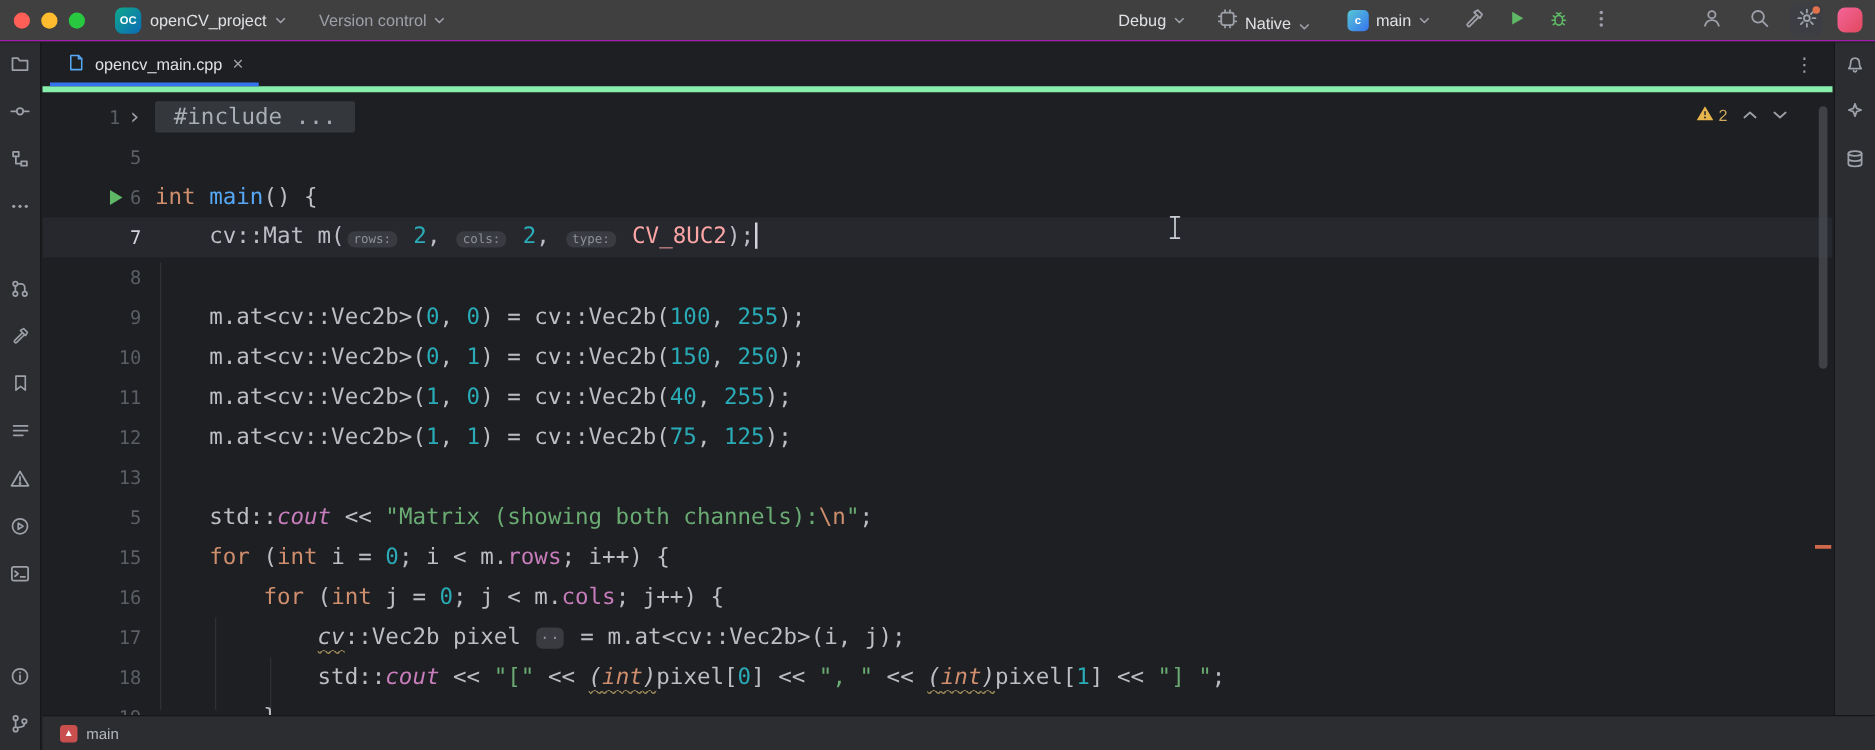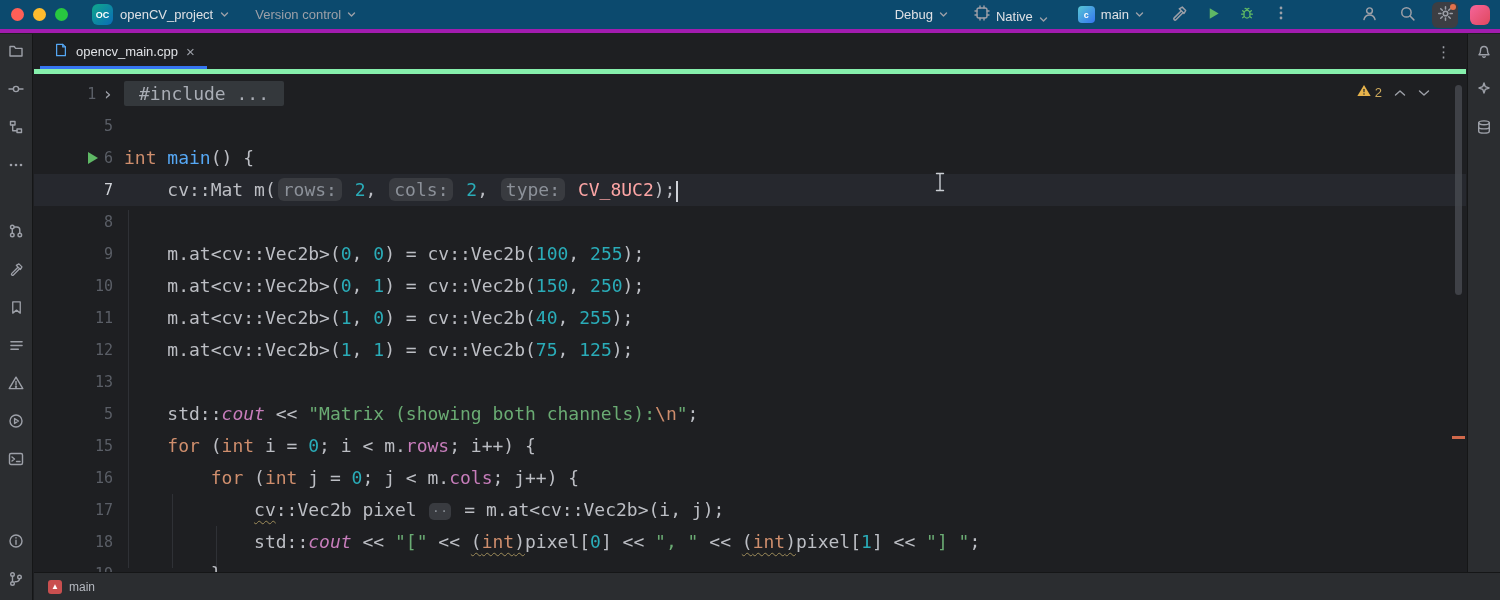--- a/index.html
+++ b/index.html
@@ -2,22 +2,22 @@
 <html><head>
 <meta charset="utf-8">
 <style>
   * { margin:0; padding:0; box-sizing:border-box; }
   html,body { width:1500px; height:600px; background:#1e1f22; overflow:hidden;
               font-family:"Liberation Sans", sans-serif; }
   #app { position:relative; width:1500px; height:600px; background:#1e1f22; }
 
   
   #titlebar { position:absolute; top:0; left:0; width:1500px; height:33px;
-              background:#0c4a6e; display:flex; align-items:center;
-              border-bottom:4px solid #a21caf; color:#dfe1e5; font-size:13px; }
+              background:#404040; display:flex; align-items:center;
+              border-bottom:1px solid #a21caf; color:#dfe1e5; font-size:13px; }
   .traffic { display:flex; gap:9px; margin-left:11px; }
   .tl { width:13px; height:13px; border-radius:50%; display:inline-block; }
   .tl.red{background:#ff5f57}.tl.yel{background:#febc2e}.tl.grn{background:#28c840}
   .proj-chip { display:flex; align-items:center; gap:7px; margin-left:24px; cursor:default; }
   .proj-badge { width:21px; height:21px; border-radius:6px; font-weight:bold; font-size:9px;
                 color:#fff; display:flex; align-items:center; justify-content:center;
                 background:linear-gradient(135deg,#0fa88b 0%,#0b6bb8 100%); }
   .chev { display:inline-block; width:9px; height:9px; }
   .chev svg{ display:block; }
   .vc-menu { margin-left:26px; color:#9da0a8; display:flex; align-items:center; gap:6px; }
@@ -77,25 +77,25 @@
   .tk-txt{color:#bcbec4}
   .tk-kw{color:#cf8e6d}
   .tk-fn{color:#56a8f5}
   .tk-num{color:#2aacb8}
   .tk-str{color:#6aab73}
   .tk-esc{color:#cf8e6d}
   .tk-field{color:#c77dbb}
   .tk-const{color:#fca5a5}
   .tk-it{font-style:italic}
   .tk-inlay{background:#393b40; color:#8c9199; border-radius:6px; padding:1px 5px;
-            font-size:18px; margin:0 2px;}
+            font-size:10px; margin:0 2px;}
   .tk-fold{background:#34383c; border-radius:2px; padding:2px 15px; color:#a9adb5;}
   .tk-wavy{ text-decoration-line:underline; text-decoration-style:wavy;
             text-decoration-color:#9e8c5a; text-decoration-thickness:1px;
-            text-underline-offset:4px; }
+            text-underline-offset:4px;font-style:italic; }
   .caret{ display:inline-block; width:2px; height:21px; background:#cfd2d8;
           vertical-align:middle; margin-left:1px; }
   .ibadge{ display:inline-flex; align-items:center; justify-content:center;
            background:#393b40; color:#8c9199; border-radius:5px; font-size:12px;
            width:22px; height:17px; vertical-align:middle; margin:0 2px; letter-spacing:1px;}
   .guide { position:absolute; width:1px; background:#2f3136; z-index:1; }
 
   #inspections { position:absolute; top:9px; right:36px; display:flex; align-items:center;
                  gap:12px; z-index:5; font-family:"Liberation Sans",sans-serif; }
   #inspections .wgroup { display:flex; align-items:center; gap:4px; color:#cda95c; font-size:13px; }

